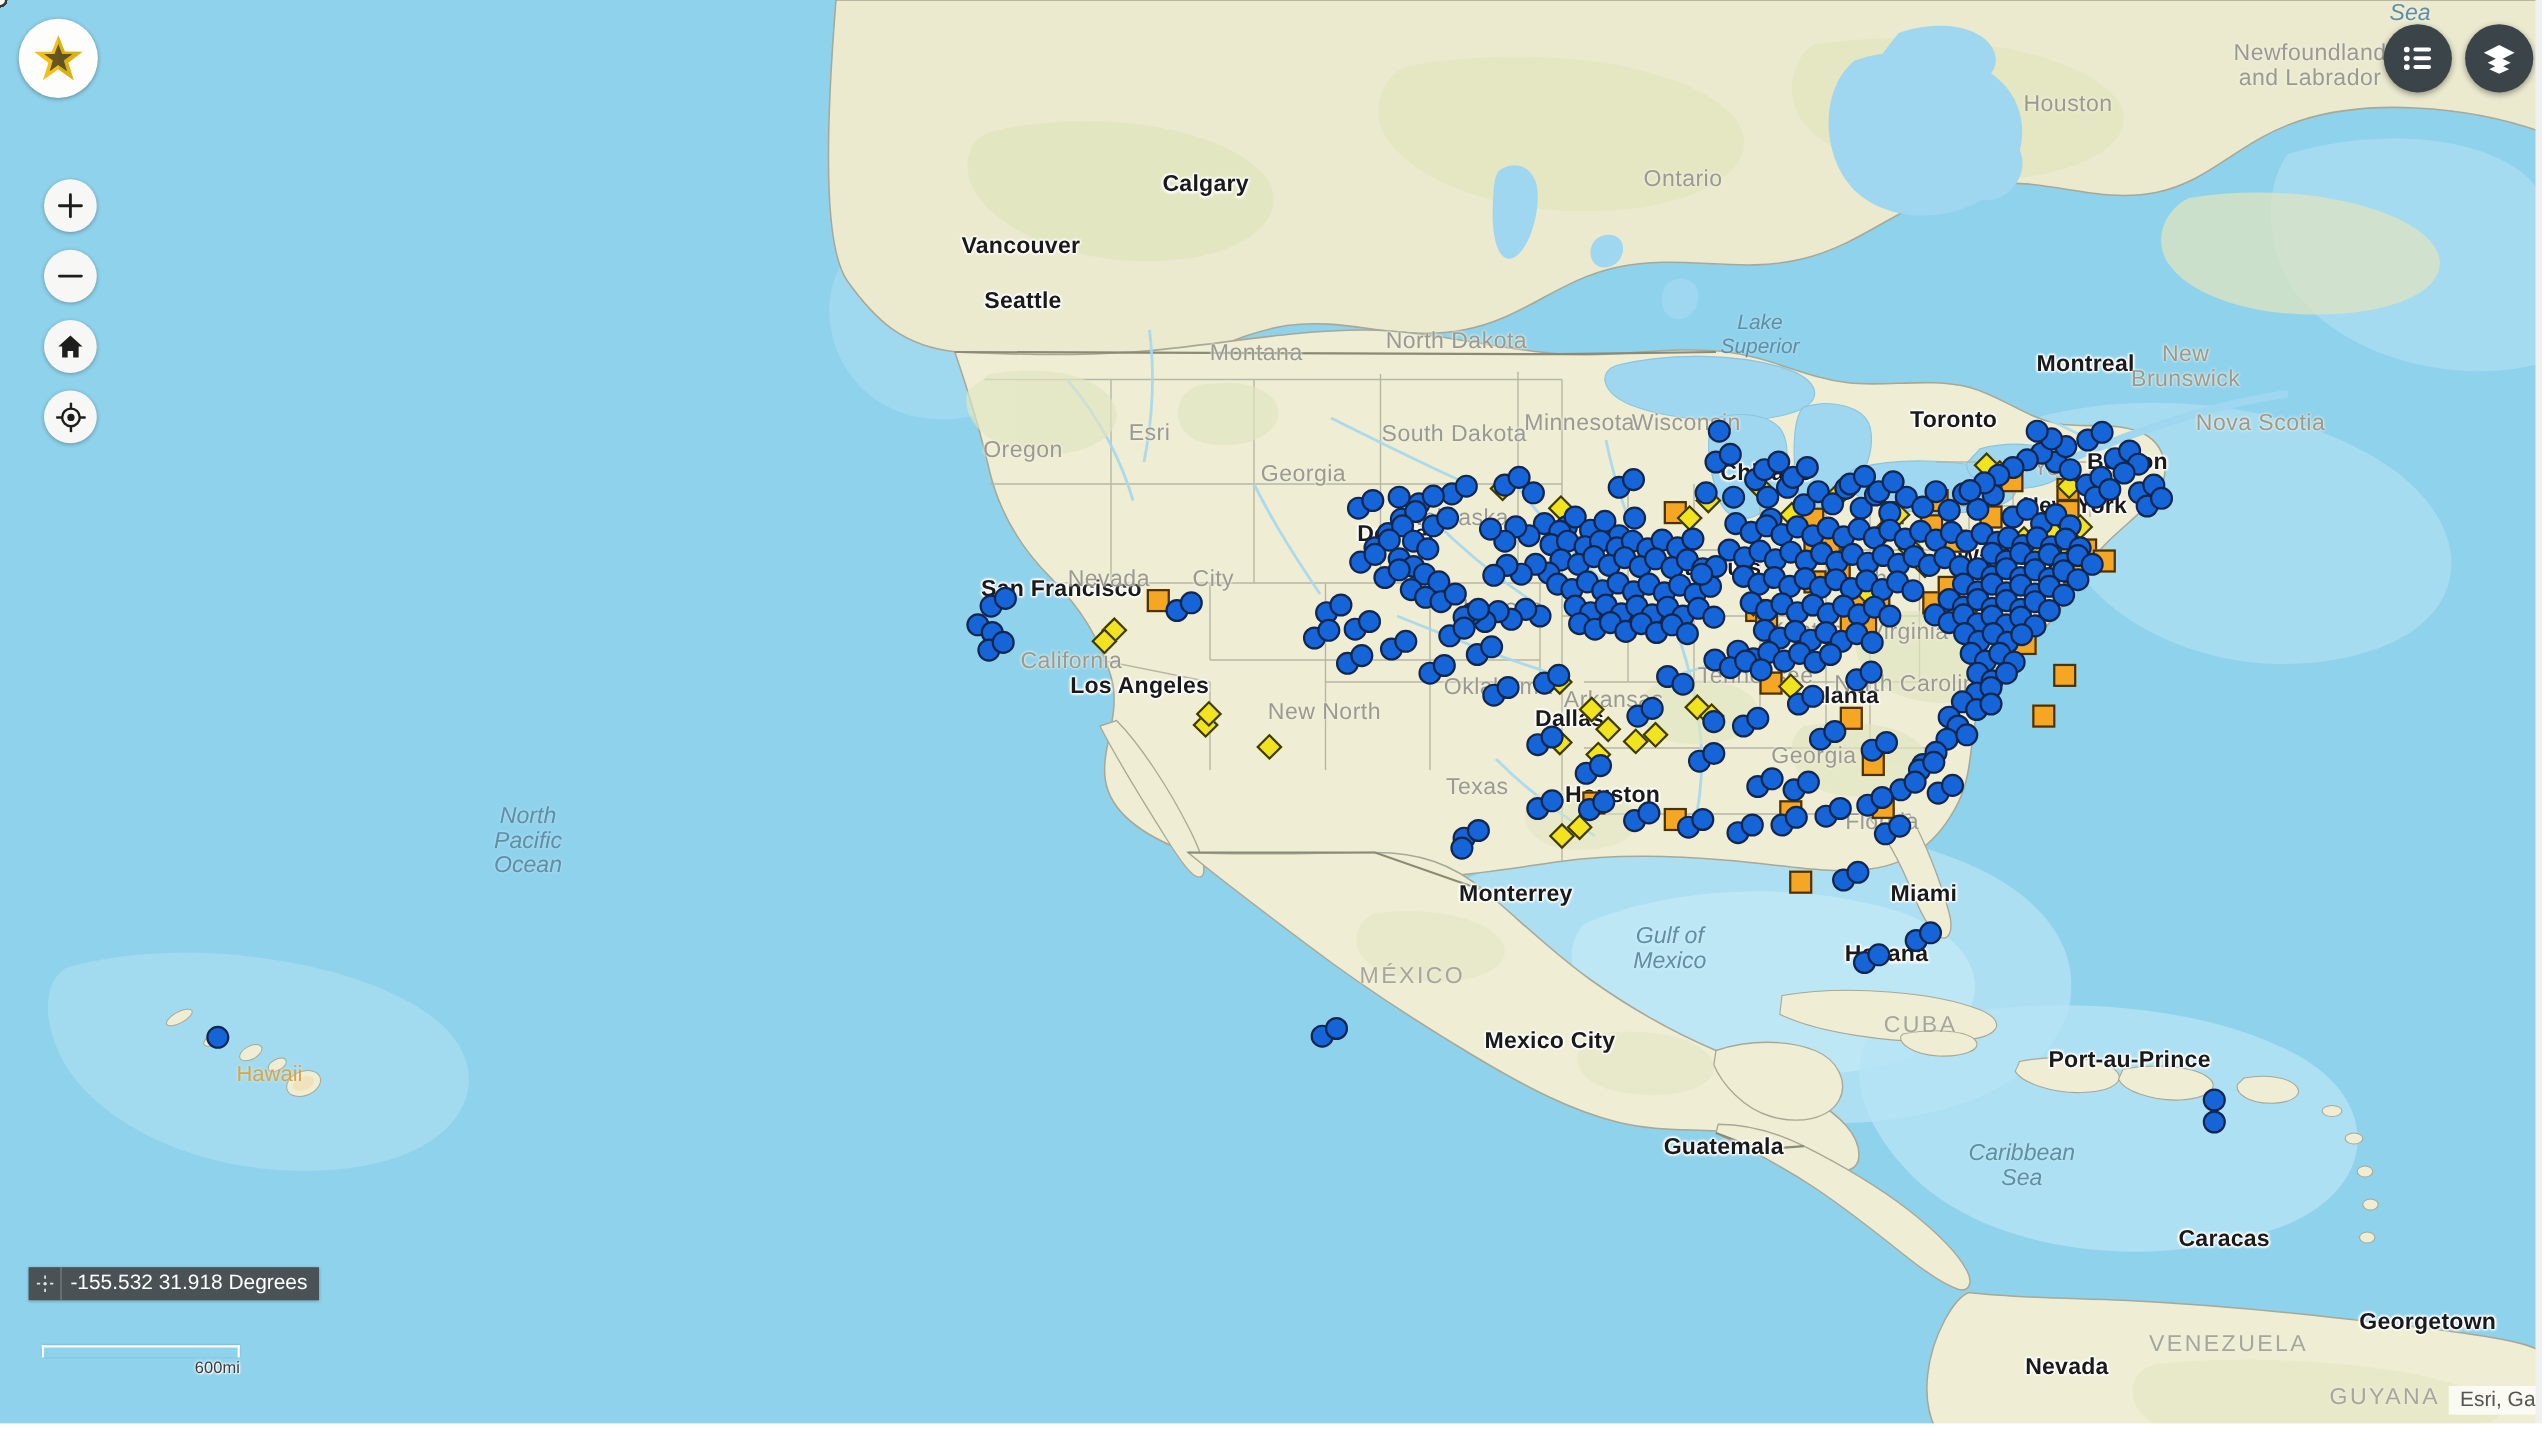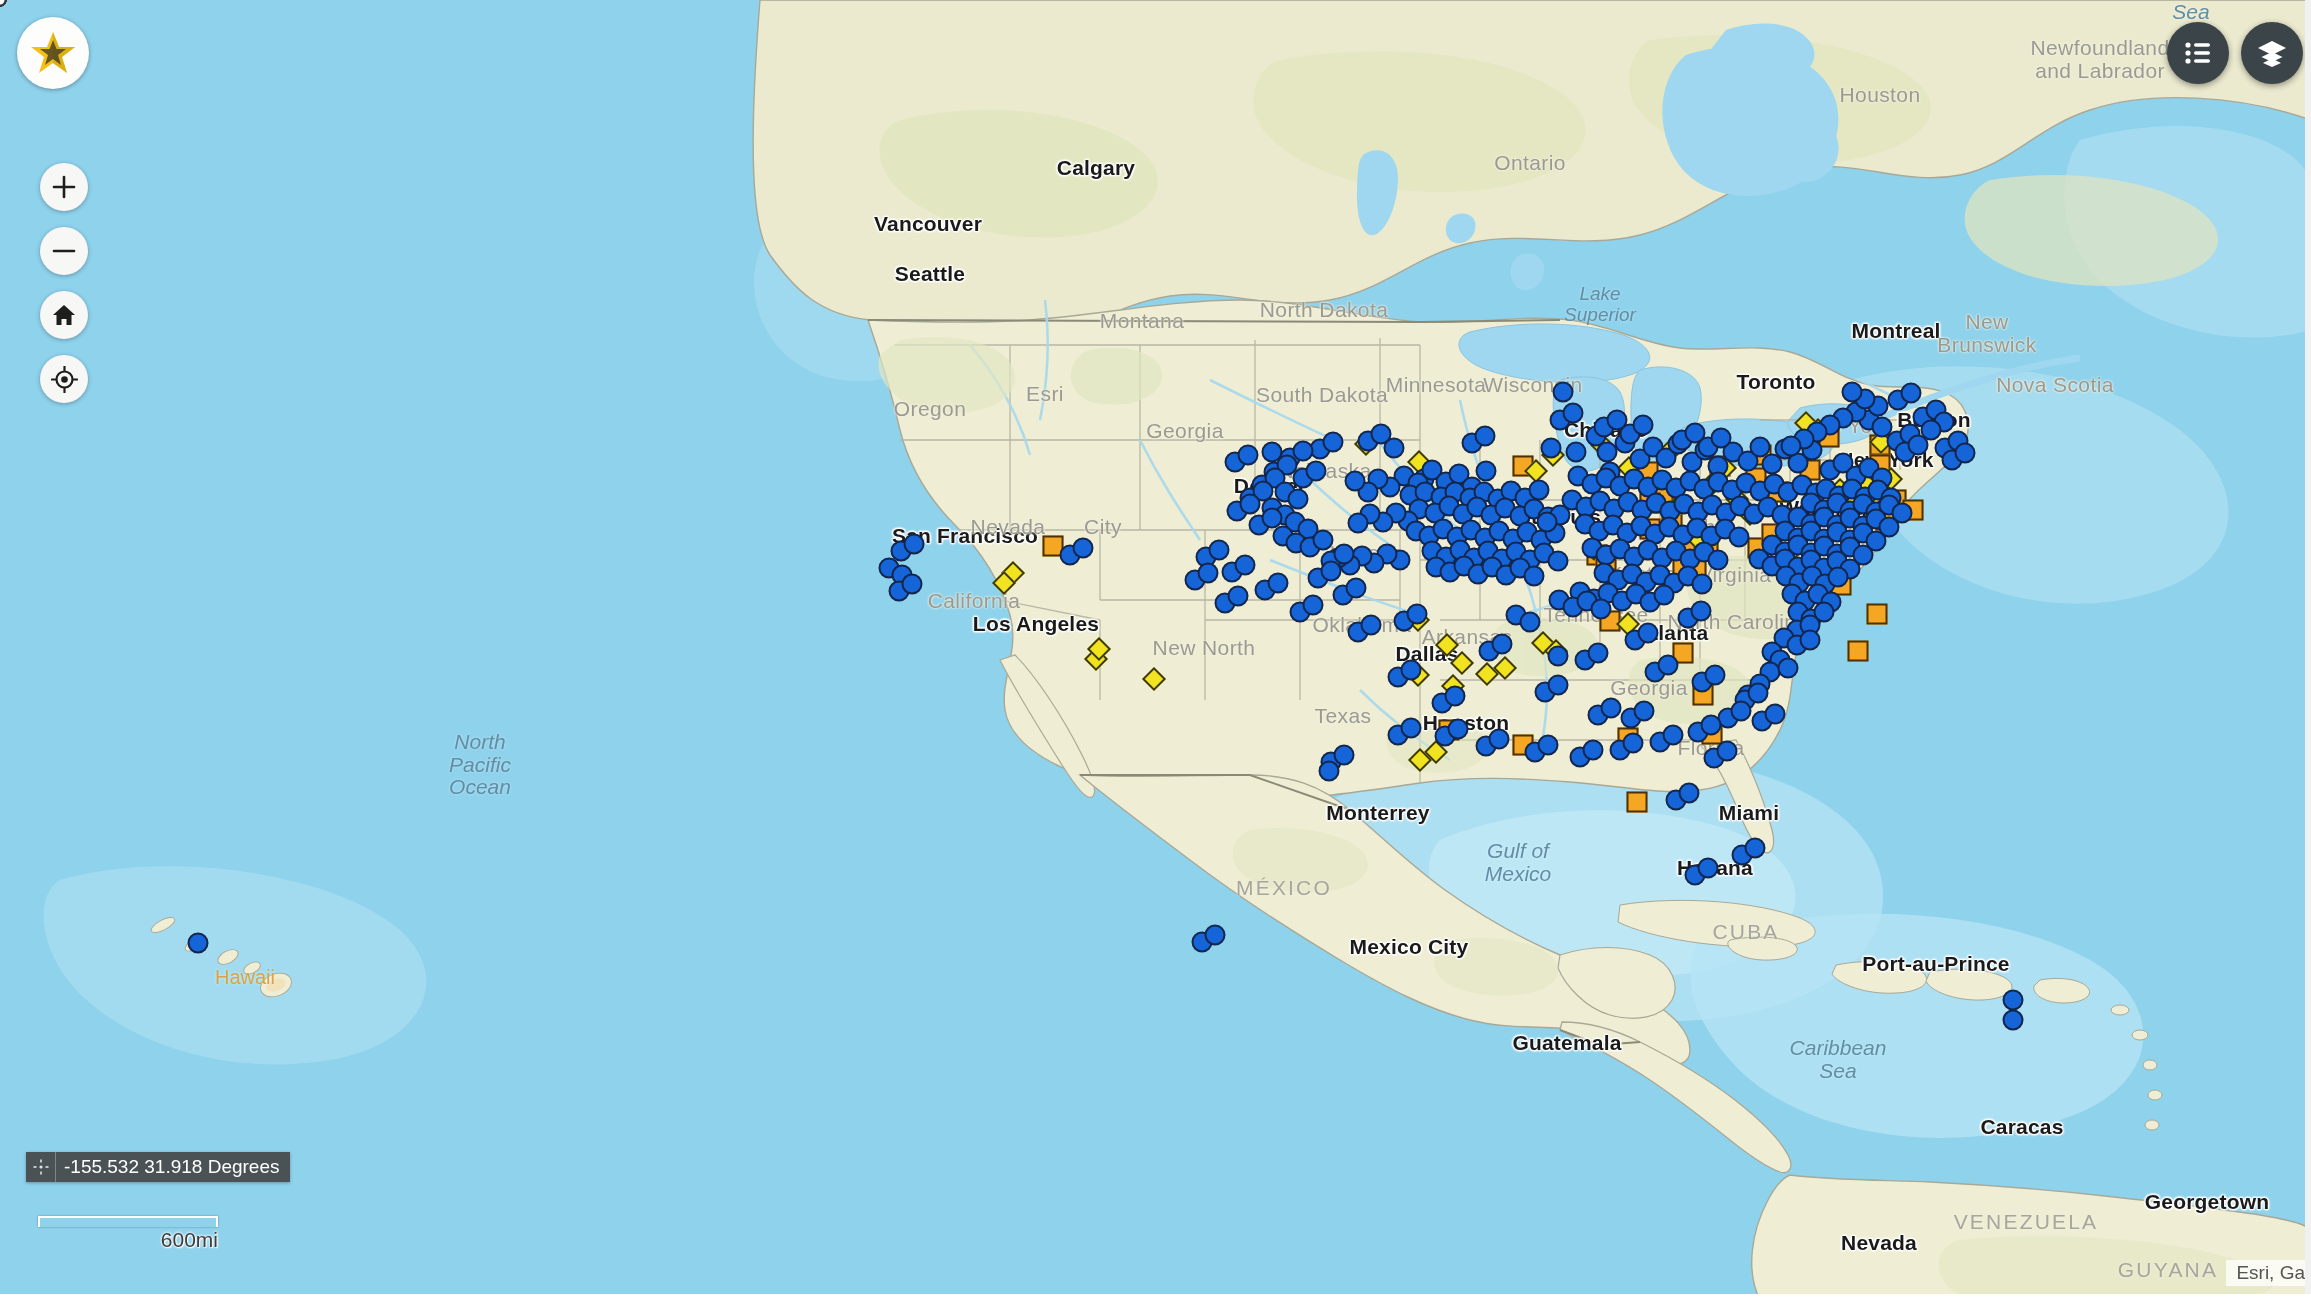--- a/index.html
+++ b/index.html
@@ -194,21 +194,21 @@
   }
   #scalebar-line {
     width: 180px; height: 11px;
     border: 2px solid #ffffff;
     border-top: 2px solid #ffffff;
     border-bottom: none;
     box-shadow: 0 0 2px rgba(0,0,0,.35);
   }
   #scalebar-label {
     text-align: right;
-    font-size: 21px; color: #3d3d3d;
+    font-size: 15px; color: #3d3d3d;
     text-shadow: 0 0 3px #fff, 0 0 3px #fff, 1px 1px 1px #fff;
     margin-top: 1px;
   }
 
   
   #attribution {
     position: absolute; right: 0; bottom: 14px;
     background: rgba(255,255,255,.75);
     color: #555;
     font-size: 19px;

